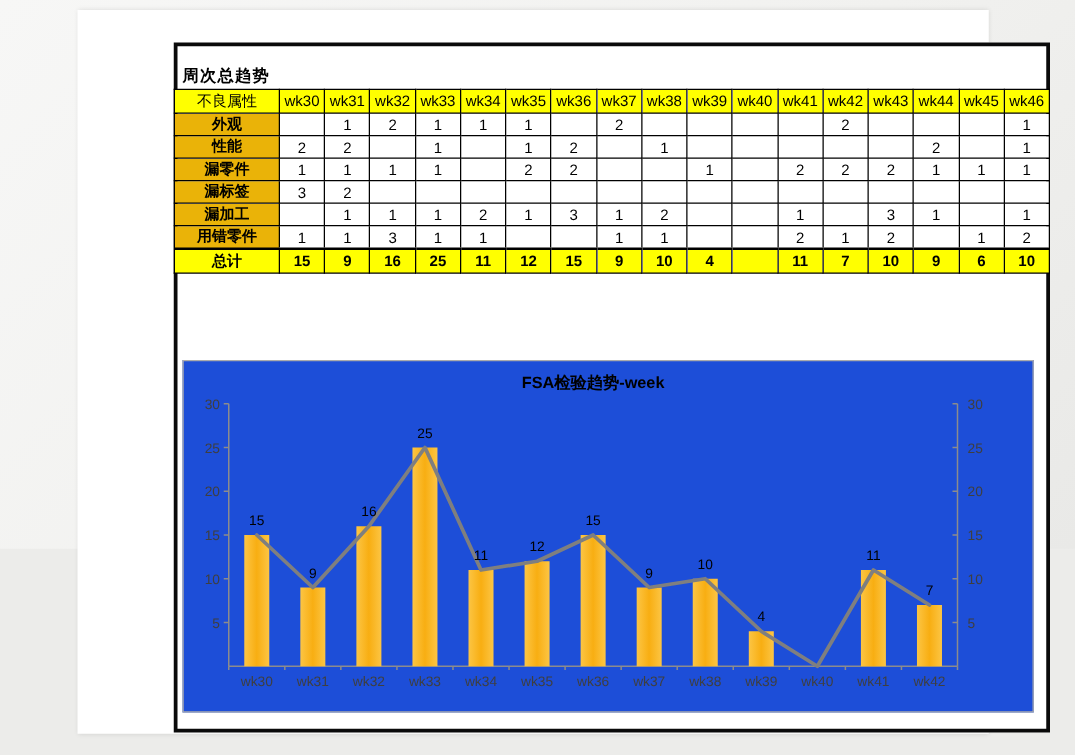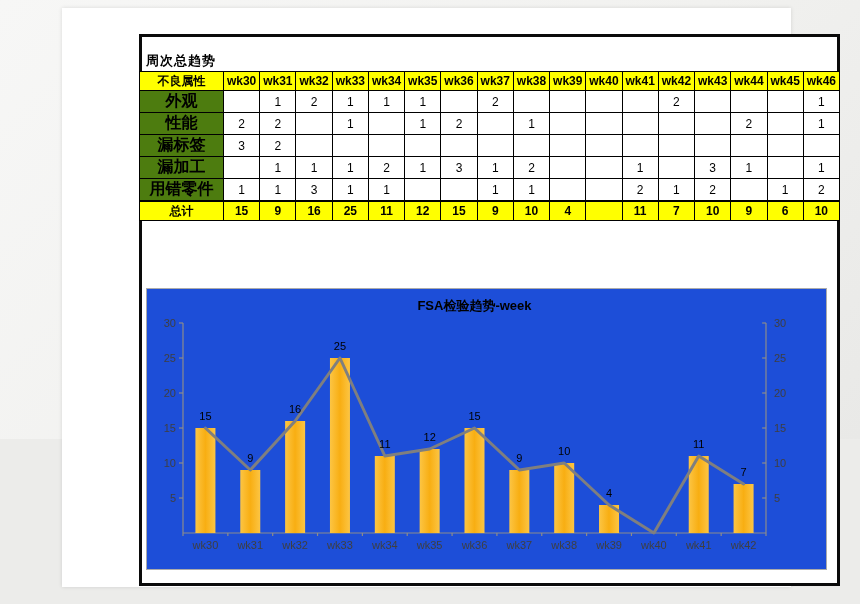--- a/index.html
+++ b/index.html
@@ -28,23 +28,23 @@
     position:absolute;left:77px;top:63px;width:701px;
     border-collapse:collapse;table-layout:fixed;
     font-size:12px;color:#000;
   }
   table.trend th,table.trend td{
     border:1px solid #000;text-align:center;vertical-align:middle;
     padding:0;overflow:hidden;white-space:nowrap;
   }
   table.trend col.label-col{width:84px;}
   table.trend thead th{
-    background:var(--header-bg,#FFFF00);font-weight:bold;height:18px;font-size:12px;
-  }
-  table.trend tbody th{font-weight:bold;height:15px;font-size:16px;background:#4d7c0f;}
+    background:var(--header-bg,#FFFF00);font-weight:normal;height:18px;font-size:12px;
+  }
+  table.trend tbody th{font-weight:bold;height:15px;font-size:12px;background:#eab308;}
   table.trend tbody td{height:15px;font-size:12px;background:#fff;}
   table.trend tr.total-row th,table.trend tr.total-row td{
     background:var(--header-bg,#FFFF00);font-weight:bold;height:18px;
     border-top:2px solid #000;
   }
   .chart-frame{
     position:absolute;left:84px;top:280px;width:681px;height:282px;
     border:1px solid #ababab;box-sizing:border-box;background:#1d4ed8;
   }
   .chart-title{
@@ -138,20 +138,40 @@
             <td>2</td>
             <td></td>
             <td>1</td>
             <td></td>
             <td></td>
             <td></td>
             <td></td>
             <td></td>
             <td>2</td>
             <td></td>
+            <td>1</td>
+          </tr>
+          <tr>
+            <th>漏零件</th>
+            <td>1</td>
+            <td>1</td>
+            <td>1</td>
+            <td>1</td>
+            <td></td>
+            <td>2</td>
+            <td>2</td>
+            <td></td>
+            <td></td>
+            <td>1</td>
+            <td></td>
+            <td>2</td>
+            <td>2</td>
+            <td>2</td>
+            <td>1</td>
+            <td>1</td>
             <td>1</td>
           </tr>
           <tr>
             <th>漏标签</th>
             <td>3</td>
             <td>2</td>
             <td></td>
             <td></td>
             <td></td>
             <td></td>

